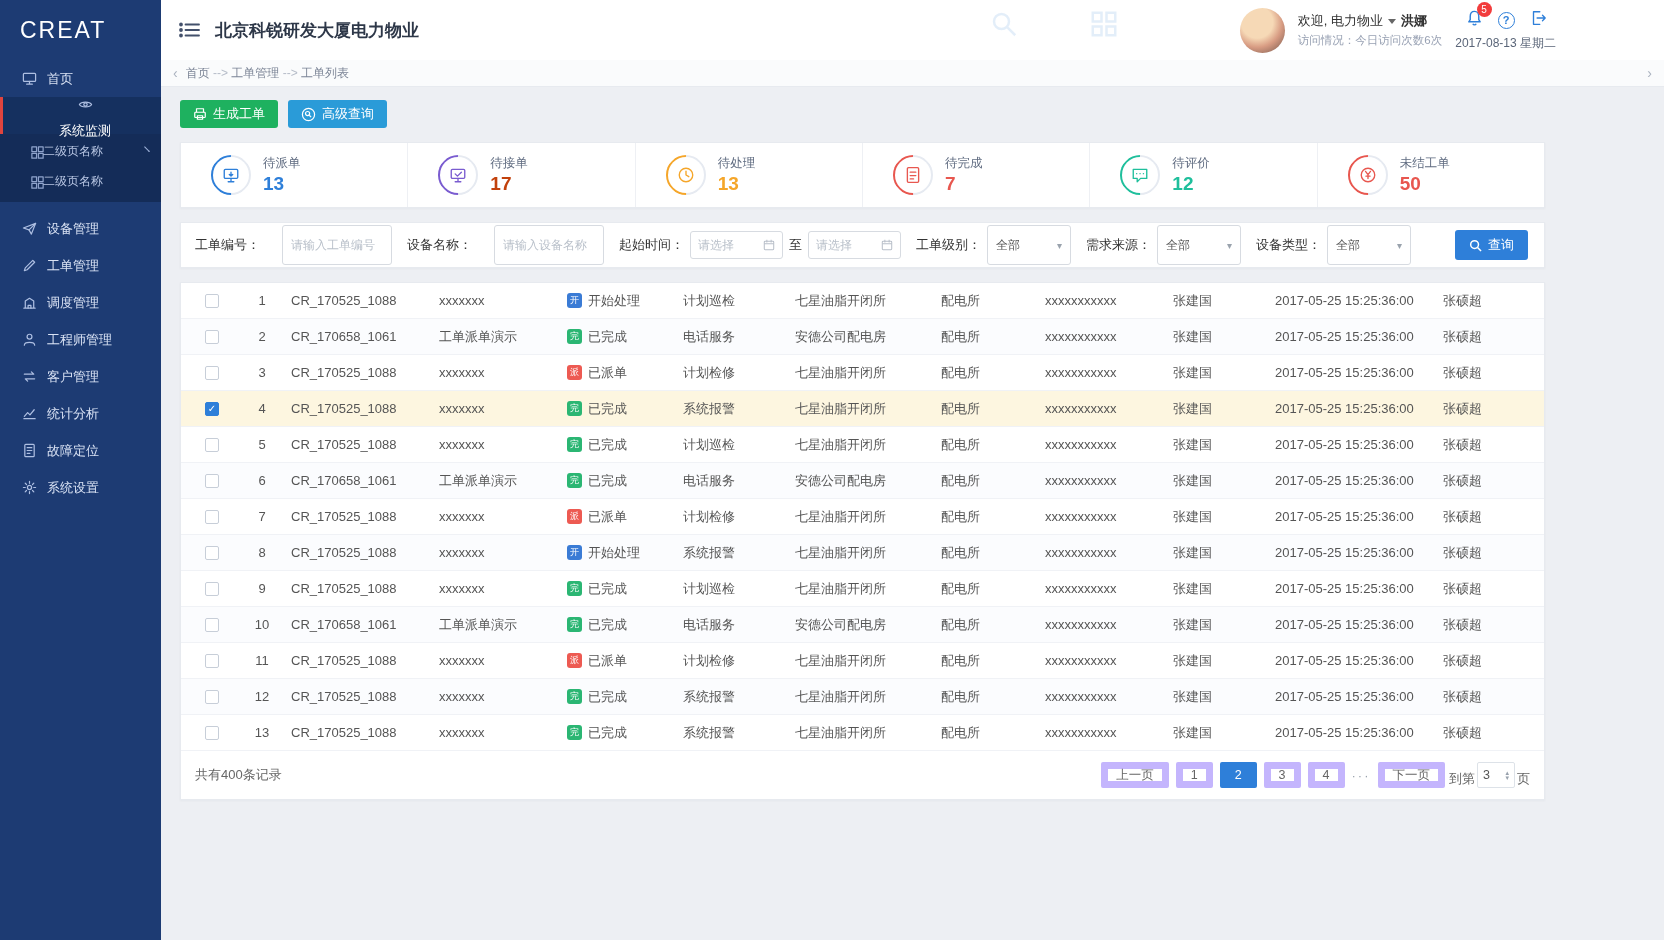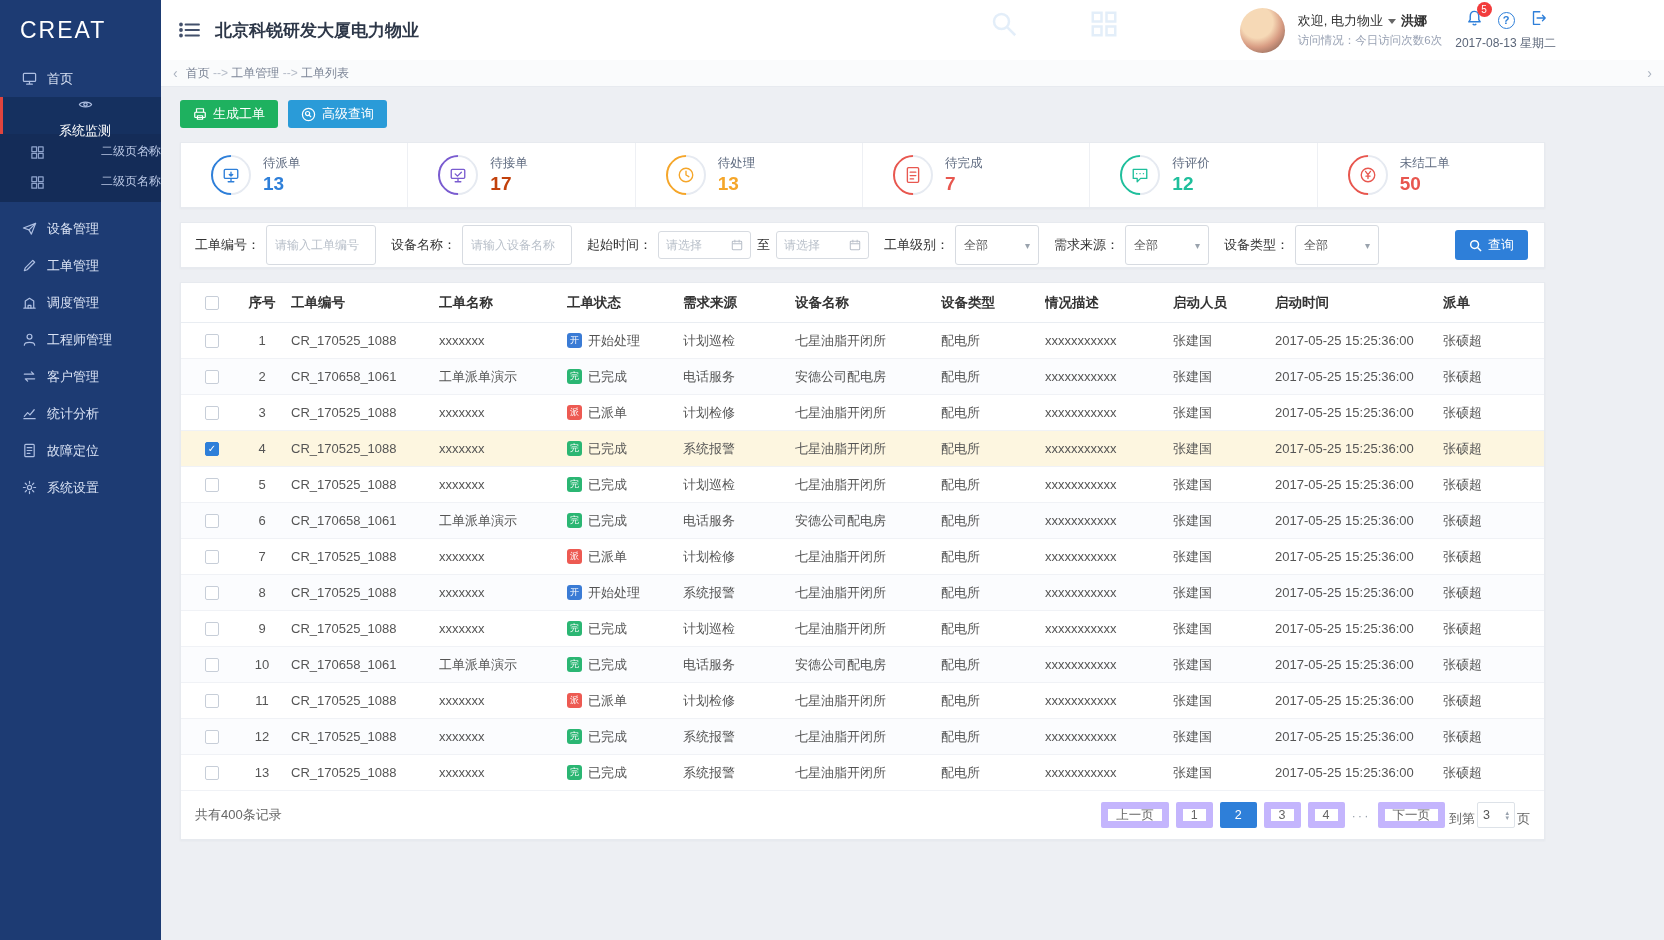--- a/index.html
+++ b/index.html
@@ -12,21 +12,21 @@
   .logo { height:60px; display:flex; align-items:center; padding-left:20px;
           font-size:23px; font-weight:normal; letter-spacing:2px; }
   .nav-item { height:37px; display:flex; align-items:center; gap:10px; padding:0 12px 0 21px;
               font-size:13px; color:#d9e2f4; cursor:pointer; position:relative; }
   .nav-item .icn { width:16px; height:16px; display:inline-flex; align-items:center; justify-content:center; color:#aebfe2; }
   .nav-item.active { background:#15305f; color:#fff;flex-direction:column; }
   .nav-item.active::before { content:""; position:absolute; left:0; top:0; bottom:0; width:3px; background:#e0443e; }
   .chev { margin-left:auto; width:7px; height:7px; border-right:1.5px solid #9fb3da; border-bottom:1.5px solid #9fb3da;
           transform:rotate(45deg) translateY(-2px); }
   .subnav { background:#142c58; padding:2px 0 6px; margin-bottom:8px; }
-  .sub-item { height:30px; display:flex; align-items:center; padding-left:30px; font-size:12px; color:#b9c7e4; cursor:pointer;justify-content:space-between; }
+  .sub-item { height:30px; display:flex; align-items:center; padding-left:30px; font-size:12px; color:#b9c7e4; cursor:pointer; }
   .sub-item .icn { width:13px; height:13px; color:#8fa4cd; }
 
   
   .main { width:1503px; display:flex; flex-direction:column; }
   .topbar { height:60px; background:#fff; display:flex; align-items:center; padding-left:18px; position:relative; }
   .hamb { width:22px; height:18px; margin-right:14px; color:#43506b; cursor:pointer; display:flex; align-items:center; }
   .page-title { font-size:17px; font-weight:600; color:#2d3748; }
   .ghost { position:absolute; top:9px; opacity:.15; color:#4a90d9; }
   .ghost.g1 { left:828px; } .ghost.g2 { left:928px; }
 
@@ -72,21 +72,21 @@
   .ring { width:40px; height:40px; border-radius:50%; border:2px solid #e6eaf1; display:flex; align-items:center;
           justify-content:center; transform:rotate(-45deg); flex-shrink:0; }
   .ring > * { transform:rotate(45deg); }
   .stat-label { font-size:12.5px; color:#5f6b80; }
   .stat-value { font-size:19px; font-weight:bold; margin-top:1px; }
 
   
   .filterbar { margin-top:14px; height:46px; display:flex; align-items:center; padding:0 14px; }
   .fgroup { display:flex; align-items:center; gap:6px; margin-right:15px; font-size:13px; color:#333; white-space:nowrap; }
   .f-input { height:40px; border:1px solid #d7dbe1; border-radius:3px; padding:0 8px; font-size:12px; color:#555;
-             font-family:inherit; outline:none; }
+             font-family:inherit; outline:none;margin-left:16px; }
   .f-input::placeholder { color:#b9c0ca; }
   .w110 { width:110px; } 
   .datebox { width:93px; height:28px; border:1px solid #d7dbe1; border-radius:3px; display:flex; align-items:center;
              justify-content:space-between; padding:0 7px; font-size:12px; color:#b9c0ca; cursor:pointer; }
   .selectbox { width:84px; height:40px; border:1px solid #d7dbe1; border-radius:3px; display:flex; align-items:center;
                justify-content:space-between; padding:0 8px; font-size:12px; color:#555; cursor:pointer; }
   .sel-caret { color:#9aa3ad; font-size:10px; }
   .btn-query { margin-left:auto; margin-right:2px; background:#2e7fd9; height:30px; padding:0 14px; }
 
   
@@ -456,38 +456,20 @@
         <button class="btn btn-query">
           <svg width="13" height="13" viewBox="0 0 14 14" fill="none" stroke="#fff" stroke-width="1.6">
               <circle cx="6" cy="6" r="4.2"></circle>
               <path d="M9.2 9.2L13 13"></path>
             </svg>
           <span>查询</span>
         </button>
       </div>
 
       <div class="tablecard card">
-        <div id="thead">
-            <div class="trow thead">
-              <span class="tc center">
-                <span class="cb"></span>
-              </span>
-              <span class="tc center">序号</span>
-              <span class="tc">工单编号</span>
-              <span class="tc">工单名称</span>
-              <span class="tc">工单状态</span>
-              <span class="tc">需求来源</span>
-              <span class="tc">设备名称</span>
-              <span class="tc">设备类型</span>
-              <span class="tc">情况描述</span>
-              <span class="tc">启动人员</span>
-              <span class="tc">启动时间</span>
-              <span class="tc">派单</span>
-            </div>
-          </div>
         <div id="tbody">
             <div class="trow">
               <span class="tc center">
                 <span class="cb"></span>
               </span>
               <span class="tc center">1</span>
               <span class="tc">CR_170525_1088</span>
               <span class="tc">xxxxxxx</span>
               <span class="tc status-cell">
                 <span class="sbadge" style="background:#3a7bd5">开</span>

